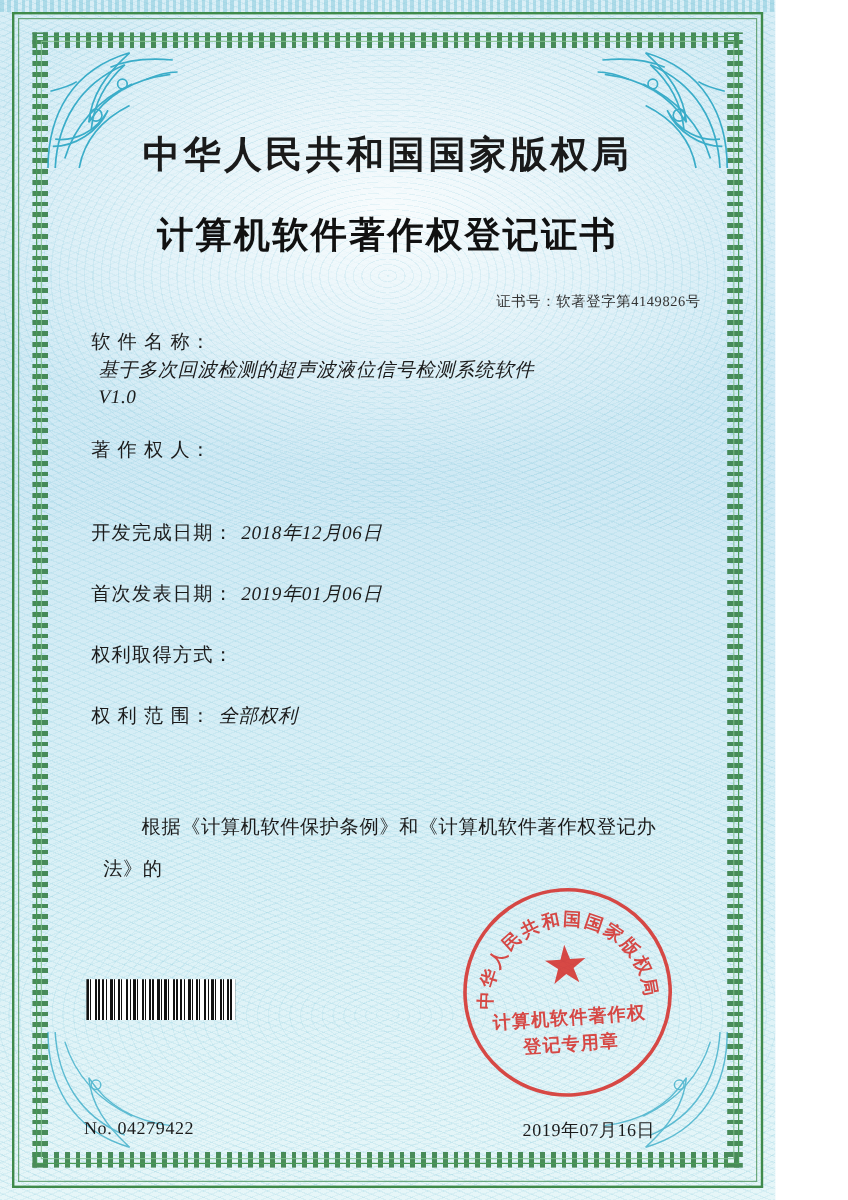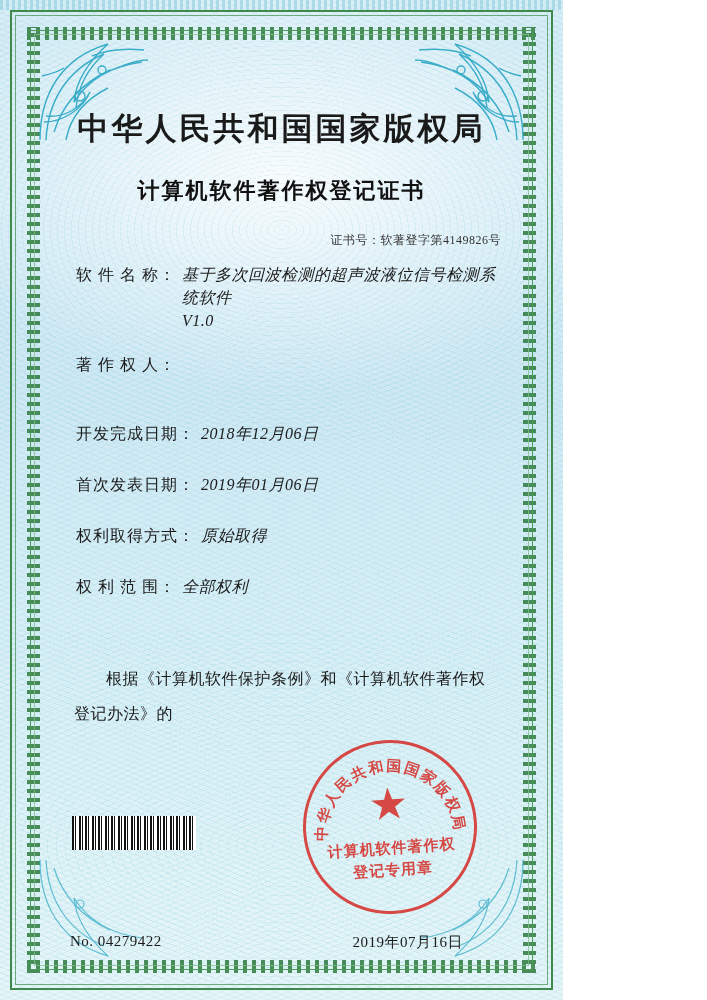--- a/index.html
+++ b/index.html
@@ -5,21 +5,21 @@
   html, body {
     margin: 0;
     padding: 0;
     background: #ffffff;
   }
   body {
     font-family: "Liberation Serif", serif;
   }
   .certificate {
     position: relative;
-    width: 563px;
+    width: 646px;
     height: 1000px;
     overflow: hidden;
     background: #dff1f7;
     background-image:
       radial-gradient(ellipse 520px 300px at 50% 18%, rgba(255,255,255,0.85) 0%, rgba(255,255,255,0.0) 70%),
       repeating-linear-gradient(22deg, rgba(120,195,215,0.16) 0px, rgba(120,195,215,0.16) 1px, rgba(255,255,255,0) 1px, rgba(255,255,255,0) 5px),
       repeating-linear-gradient(-22deg, rgba(120,195,215,0.13) 0px, rgba(120,195,215,0.13) 1px, rgba(255,255,255,0) 1px, rgba(255,255,255,0) 5px),
       linear-gradient(180deg, #d8eef6 0%, #cfe9f4 40%, #d9f0f6 70%, #e6f6f8 100%);
   }
   
@@ -108,21 +108,21 @@
     text-align: center;
     font-size: 31px;
     font-weight: bold;
     letter-spacing: 3px;
     color: #1a1a1a;
     margin-top: 38px;
     font-family: "DejaVu Serif", "Liberation Serif", serif;
   }
   .title-main {
     text-align: center;
-    font-size: 22px;
+    font-size: 30px;
     font-weight: bold;
     letter-spacing: 2px;
     color: #111;
     margin-top: 26px;
     font-family: "DejaVu Serif", "Liberation Serif", serif;
   }
   .cert-no {
     text-align: right;
     font-size: 12px;
     color: #333;
@@ -152,31 +152,31 @@
   .field .value {
     flex: 1 1 auto;
     padding-left: 6px;
     letter-spacing: 0.5px;
     font-style: italic;
   }
 
   .gap-lg { height: 40px; }
   .gap-md { height: 22px; }
 
-  .field.row-2 { margin-bottom: 20px; }
+  .field.row-2 { margin-bottom: 20px; flex-direction: column; }
 
   .statement {
     margin-top: 34px;
     padding: 0 20px 0 26px;
     font-size: 16px;
     line-height: 2.2;
     color: #1b1b1b;
     letter-spacing: 0.5px;
   }
-  .statement p { margin: 0; }
+  .statement p { margin: 12px; }
   .statement .indent { text-indent: 32px; }
 
   .barcode {
     position: absolute;
     left: 72px;
     bottom: 150px;
     width: 124px;
     height: 34px;
     background: repeating-linear-gradient(90deg,
       #111 0 2px, #fff 2px 3px, #111 3px 4px, #fff 4px 7px,
@@ -339,21 +339,20 @@
 
       <div class="field">
         <span class="label">首次发表日期：</span>
         <span class="value">2019年01月06日</span>
       </div>
 
       <div class="gap-md"></div>
 
       <div class="field">
         <span class="label">权利取得方式：</span>
-        <span class="value">原始取得</span>
       </div>
 
       <div class="gap-md"></div>
 
       <div class="field">
         <span class="label">权 利 范 围：</span>
         <span class="value">全部权利</span>
       </div>
 
       <div class="gap-md"></div>

